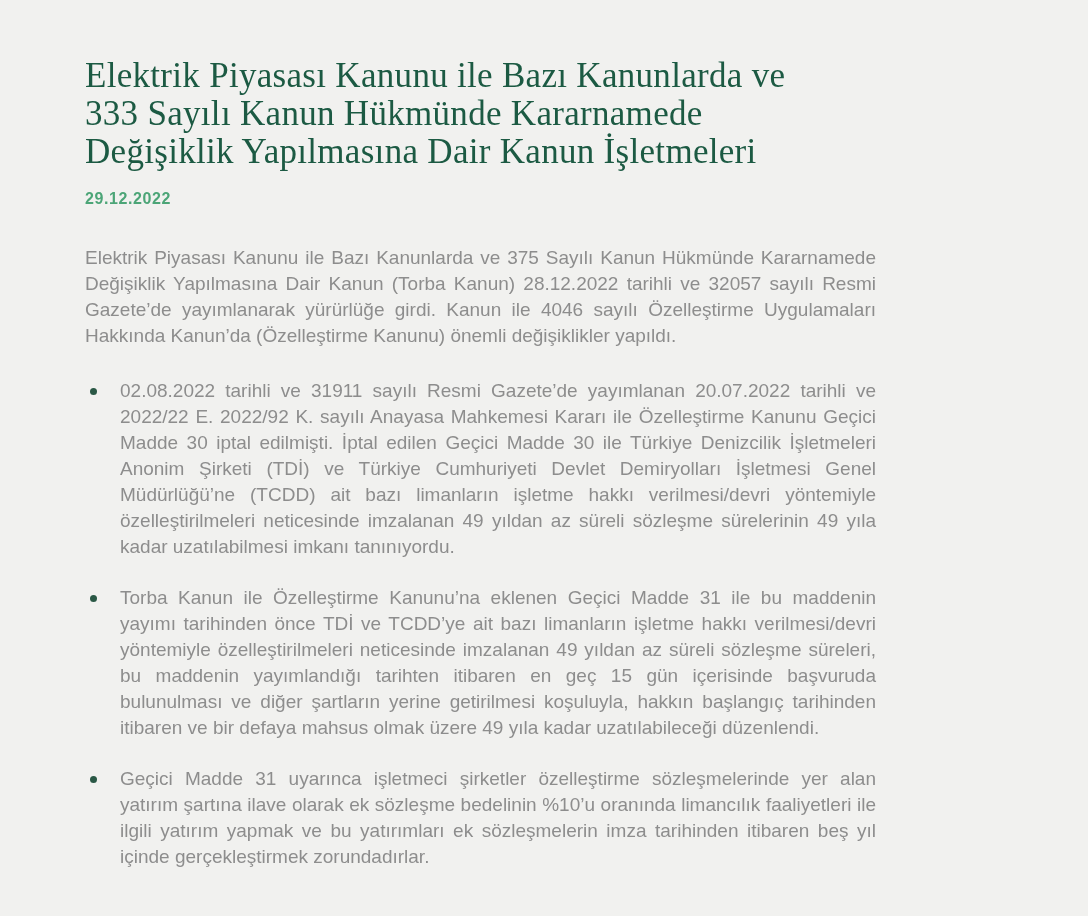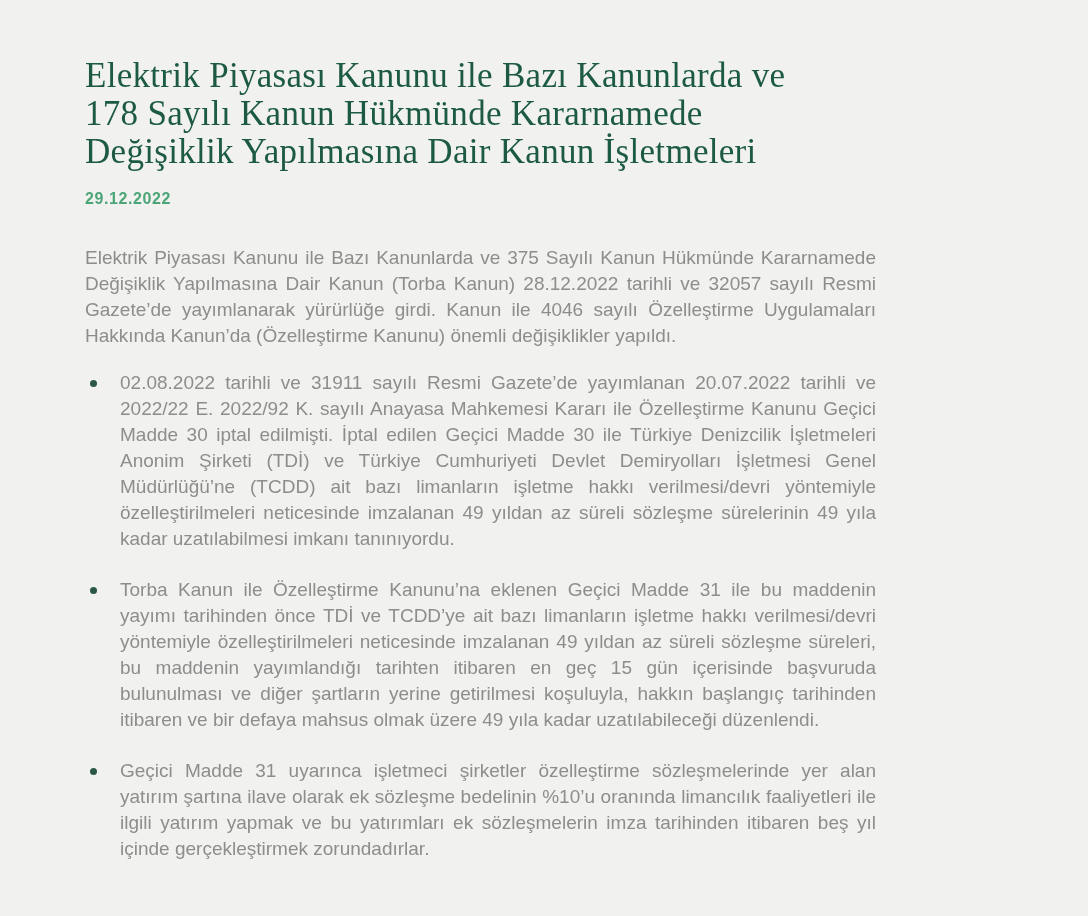--- a/index.html
+++ b/index.html
@@ -38,21 +38,21 @@
   }
   .intro {
     margin: 37px 0 0 0;
     font-size: 19px;
     line-height: 26px;
     color: var(--body, #8d8d8d);
     text-align: justify;
   }
   ul.bullets {
     list-style: none;
-    margin: 21px 0 0 0;
+    margin: 29px 0 0 0;
     padding: 0;
   }
   ul.bullets li {
     display: grid;
     grid-template-columns: 35px 1fr;
     margin-bottom: 25px;
   }
   .dot {
     width: 7px;
     height: 7px;
@@ -68,21 +68,21 @@
     color: var(--body, #8d8d8d);
     text-align: justify;
   }
 </style>
 </head>
 <body>
 
 <div class="page">
   <h1 class="title">
     <span class="tl">Elektrik Piyasası Kanunu ile Bazı Kanunlarda ve</span>
-    <span class="tl">178 Sayılı Kanun Hükmünde Kararnamede</span>
+    <span class="tl">333 Sayılı Kanun Hükmünde Kararnamede</span>
     <span class="tl">Değişiklik Yapılmasına Dair Kanun İşletmeleri</span>
   </h1>
   <div class="pub-date">29.12.2022</div>
   <p class="intro">Elektrik Piyasası Kanunu ile Bazı Kanunlarda ve 375 Sayılı Kanun Hükmünde Kararnamede Değişiklik Yapılmasına Dair Kanun (Torba Kanun) 28.12.2022 tarihli ve 32057 sayılı Resmi Gazete’de yayımlanarak yürürlüğe girdi. Kanun ile 4046 sayılı Özelleştirme Uygulamaları Hakkında Kanun’da (Özelleştirme Kanunu) önemli değişiklikler yapıldı.</p>
   <ul class="bullets" id="bullet-list">
       <li>
     <span class="dot"></span>
     <span class="btxt">02.08.2022 tarihli ve 31911 sayılı Resmi Gazete’de yayımlanan 20.07.2022 tarihli ve 2022/22 E. 2022/92 K. sayılı Anayasa Mahkemesi Kararı ile Özelleştirme Kanunu Geçici Madde 30 iptal edilmişti. İptal edilen Geçici Madde 30 ile Türkiye Denizcilik İşletmeleri Anonim Şirketi (TDİ) ve Türkiye Cumhuriyeti Devlet Demiryolları İşletmesi Genel Müdürlüğü’ne (TCDD) ait bazı limanların işletme hakkı verilmesi/devri yöntemiyle özelleştirilmeleri neticesinde imzalanan 49 yıldan az süreli sözleşme sürelerinin 49 yıla kadar uzatılabilmesi imkanı tanınıyordu.</span>
   </li>
       <li>

